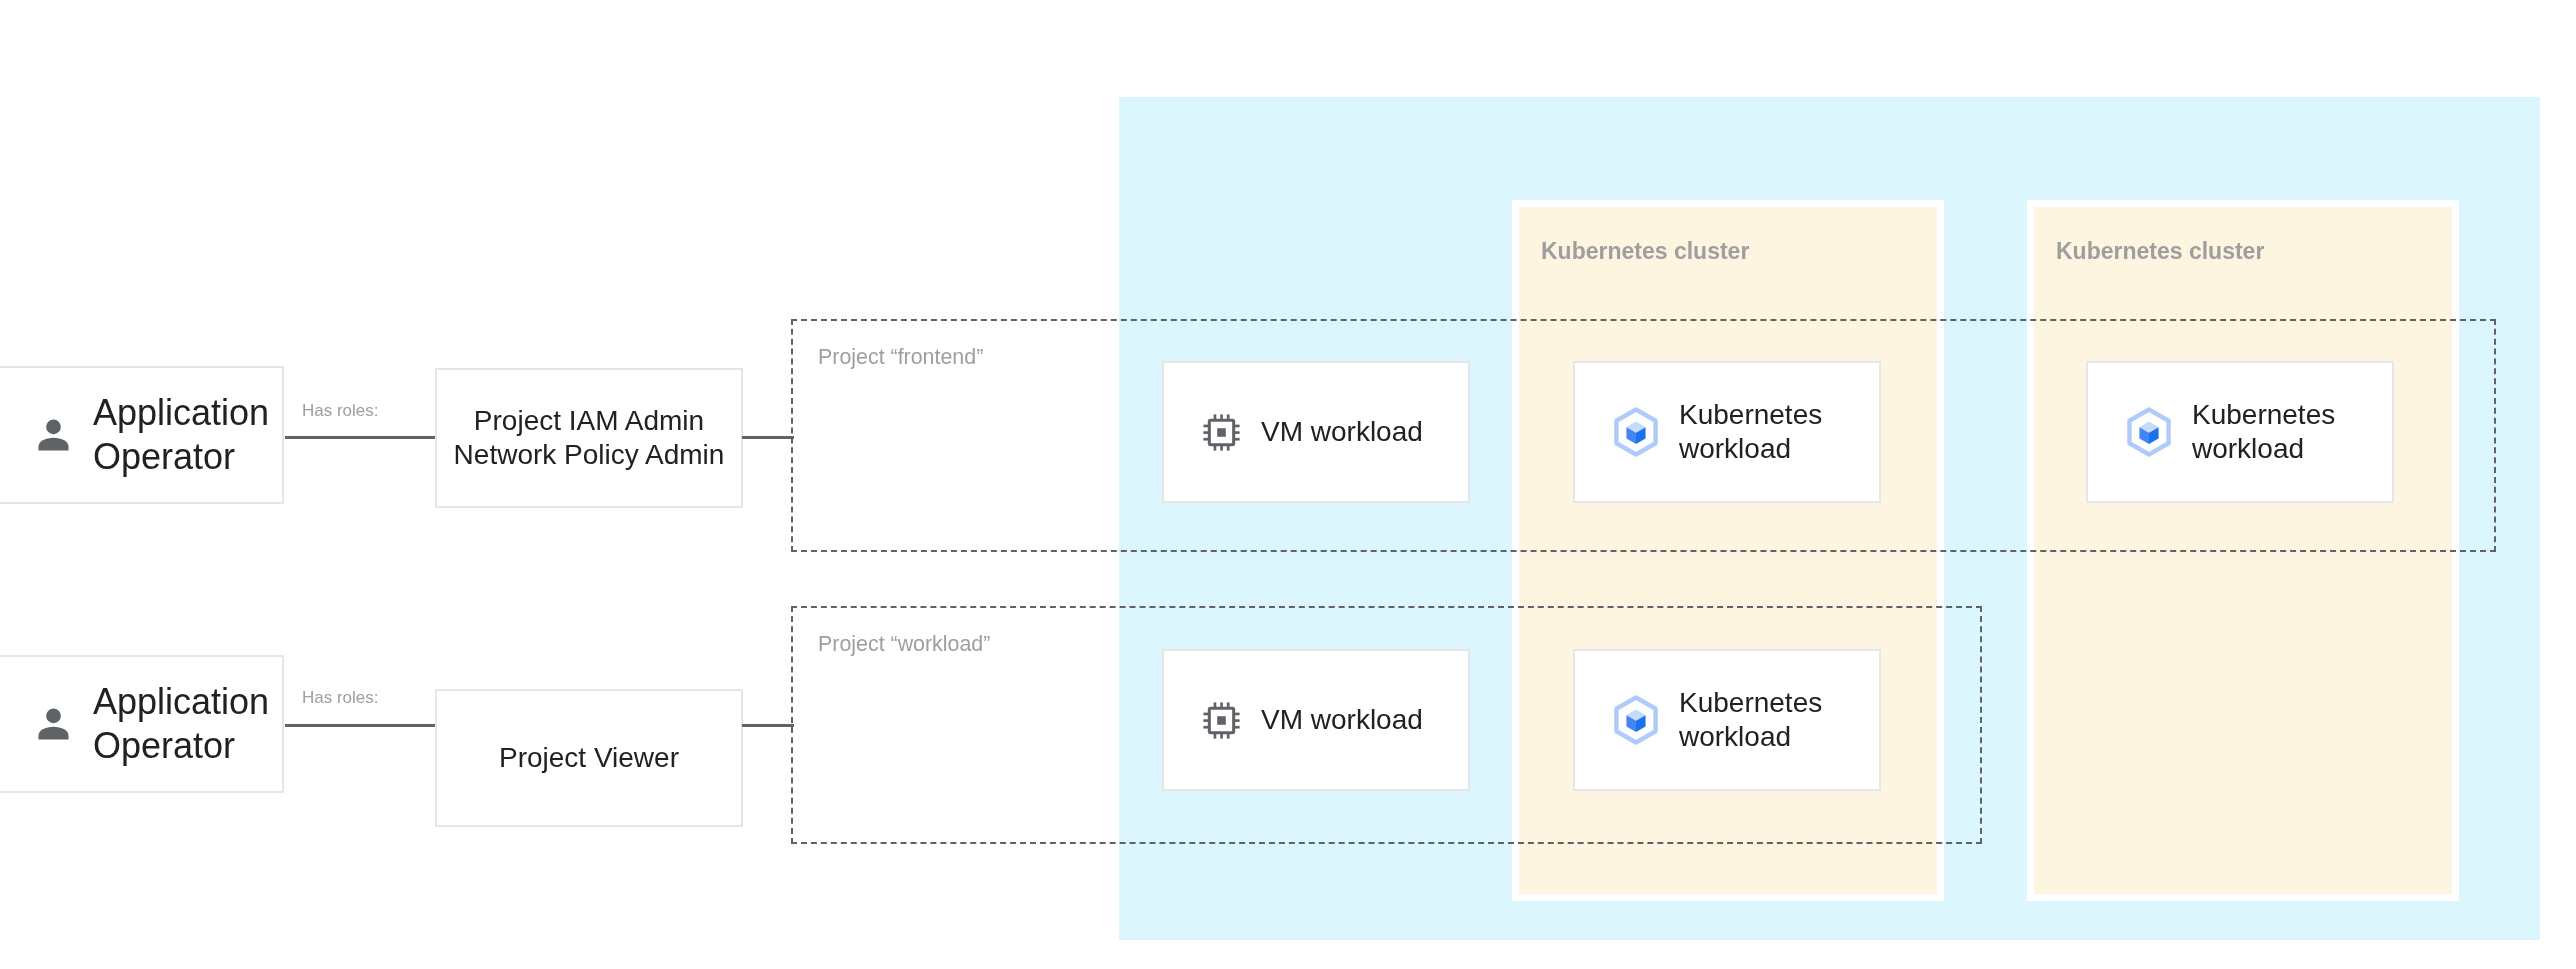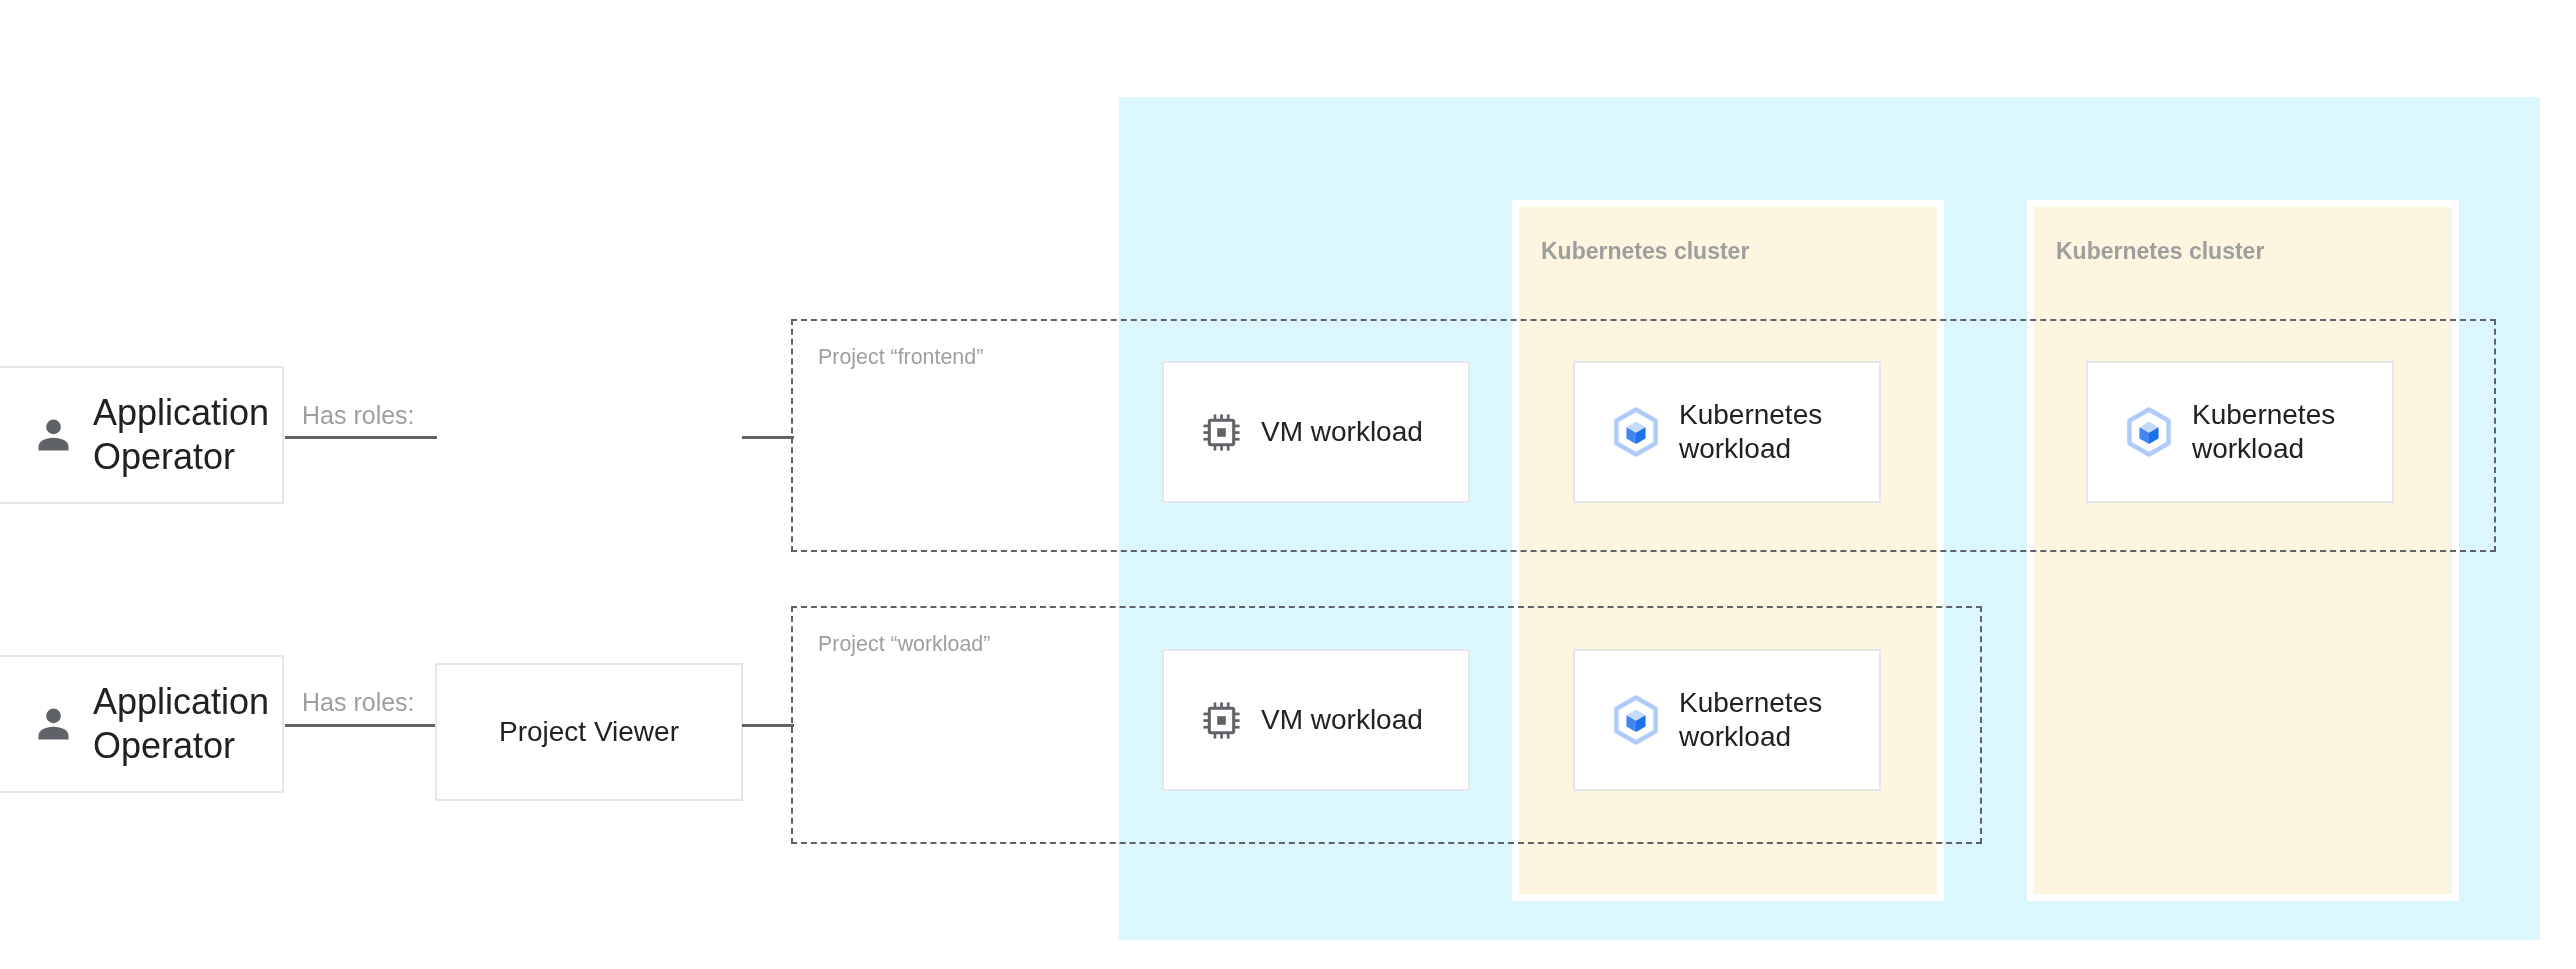--- a/index.html
+++ b/index.html
@@ -79,21 +79,21 @@
     line-height:1.22;
     width:159px;
   }
 
   
   .role-box{
     left:435px;width:308px;
     text-align:center;
   }
   .role-box.row-a{top:368px;height:140px;}
-  .role-box.row-b{top:663px;height:138px;}
+  .role-box.row-b{top:689px;height:138px;}
   .role-label{
     font-size:28px;color:#202124;
     line-height:1.22;
     padding:0 9.7px;
   }
 
   
   .workload-box{
     width:308px;height:142px;
     gap:18px;
@@ -116,21 +116,21 @@
     position:absolute;
     height:2.8px;background:#5f6368;
   }
   .conn-a1{left:285px;top:436px;width:152px;}
   .conn-a2{left:742px;top:436px;width:52px;}
   .conn-b1{left:285px;top:724px;width:152px;}
   .conn-b2{left:742px;top:724px;width:52px;}
 
   .conn-caption{
     position:absolute;
-    font-size:25px;color:#9e9e9e;
+    font-size:17px;color:#9e9e9e;
     white-space:nowrap;
   }
   .cap-a{left:302px;top:401px;}
   .cap-b{left:302px;top:688px;}
 
   
   .icon{display:block;flex:none;}
   .person-icon{width:43px;height:43px;}
   .chip-icon{width:43px;height:43px;}
   .gke-icon{width:50px;height:50px;}
@@ -162,20 +162,23 @@
     <svg class="icon person-icon" viewBox="0 0 24 24">
       <circle cx="12" cy="7.2" r="4.1" fill="#5f6368"></circle>
       <path d="M3.6 20.4v-2.1c0-3.1 3.8-5.1 8.4-5.1s8.4 2 8.4 5.1v2.1z" fill="#5f6368"></path>
     </svg>
     <div class="actor-label">Application Operator</div>
   </div>
 
   <div class="connector conn-a1"></div>
   <div class="conn-caption cap-a">Has roles:</div>
 
+  <div class="node-box role-box row-a">
+    <div class="role-label">Project IAM Admin Network Policy Admin</div>
+  </div>
 
   <div class="connector conn-a2"></div>
 
   <div class="node-box actor-box row-b">
     <svg class="icon person-icon" viewBox="0 0 24 24">
       <circle cx="12" cy="7.2" r="4.1" fill="#5f6368"></circle>
       <path d="M3.6 20.4v-2.1c0-3.1 3.8-5.1 8.4-5.1s8.4 2 8.4 5.1v2.1z" fill="#5f6368"></path>
     </svg>
     <div class="actor-label">Application Operator</div>
   </div>

